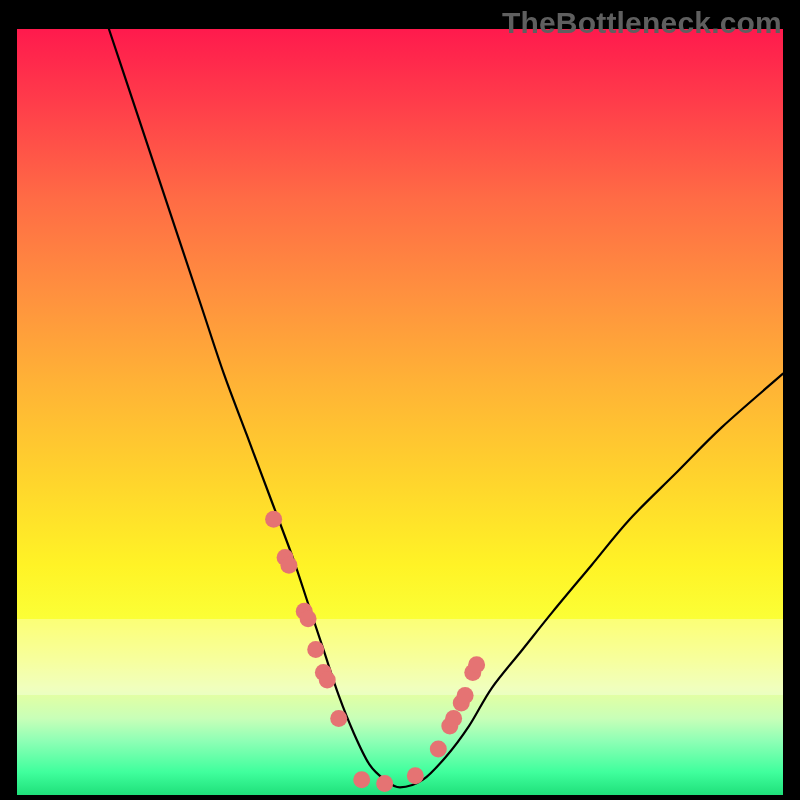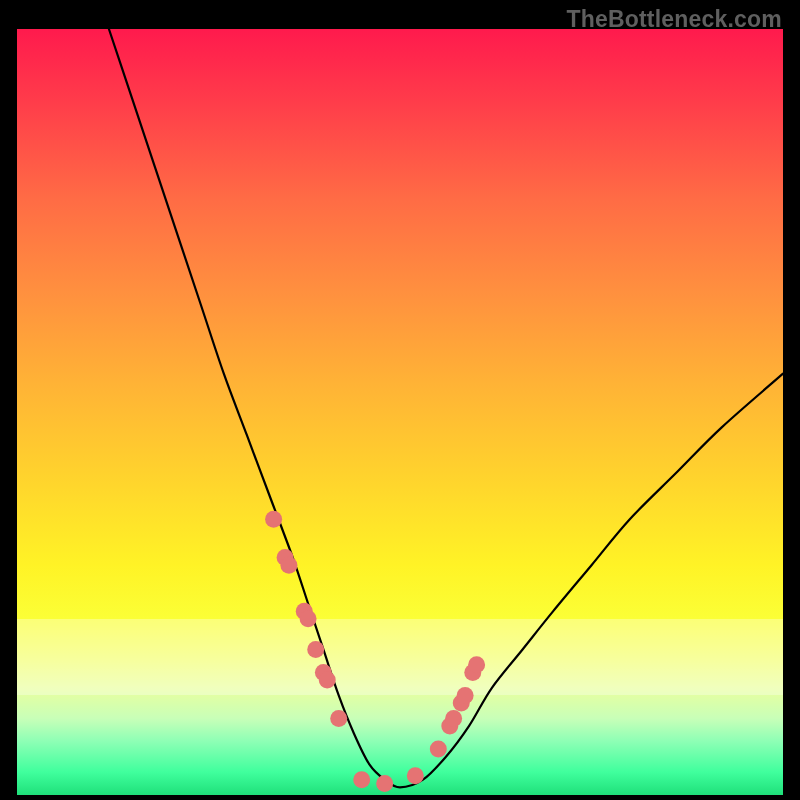--- a/index.html
+++ b/index.html
@@ -41,21 +41,21 @@
     width: 100%;
     top: 77%;
     height: 10%;
     background: rgba(255,255,255,0.32);
     pointer-events: none;
   }
   .watermark {
     position: absolute;
     top: 6px;
     right: 18px;
-    font-size: 23px;
+    font-size: 30px;
     font-weight: 600;
     color: #5f5f5f;
     letter-spacing: 0.2px;
     user-select: none;
   }
   svg.curve {
     position: absolute;
     left: 0;
     top: 0;
     width: 100%;

